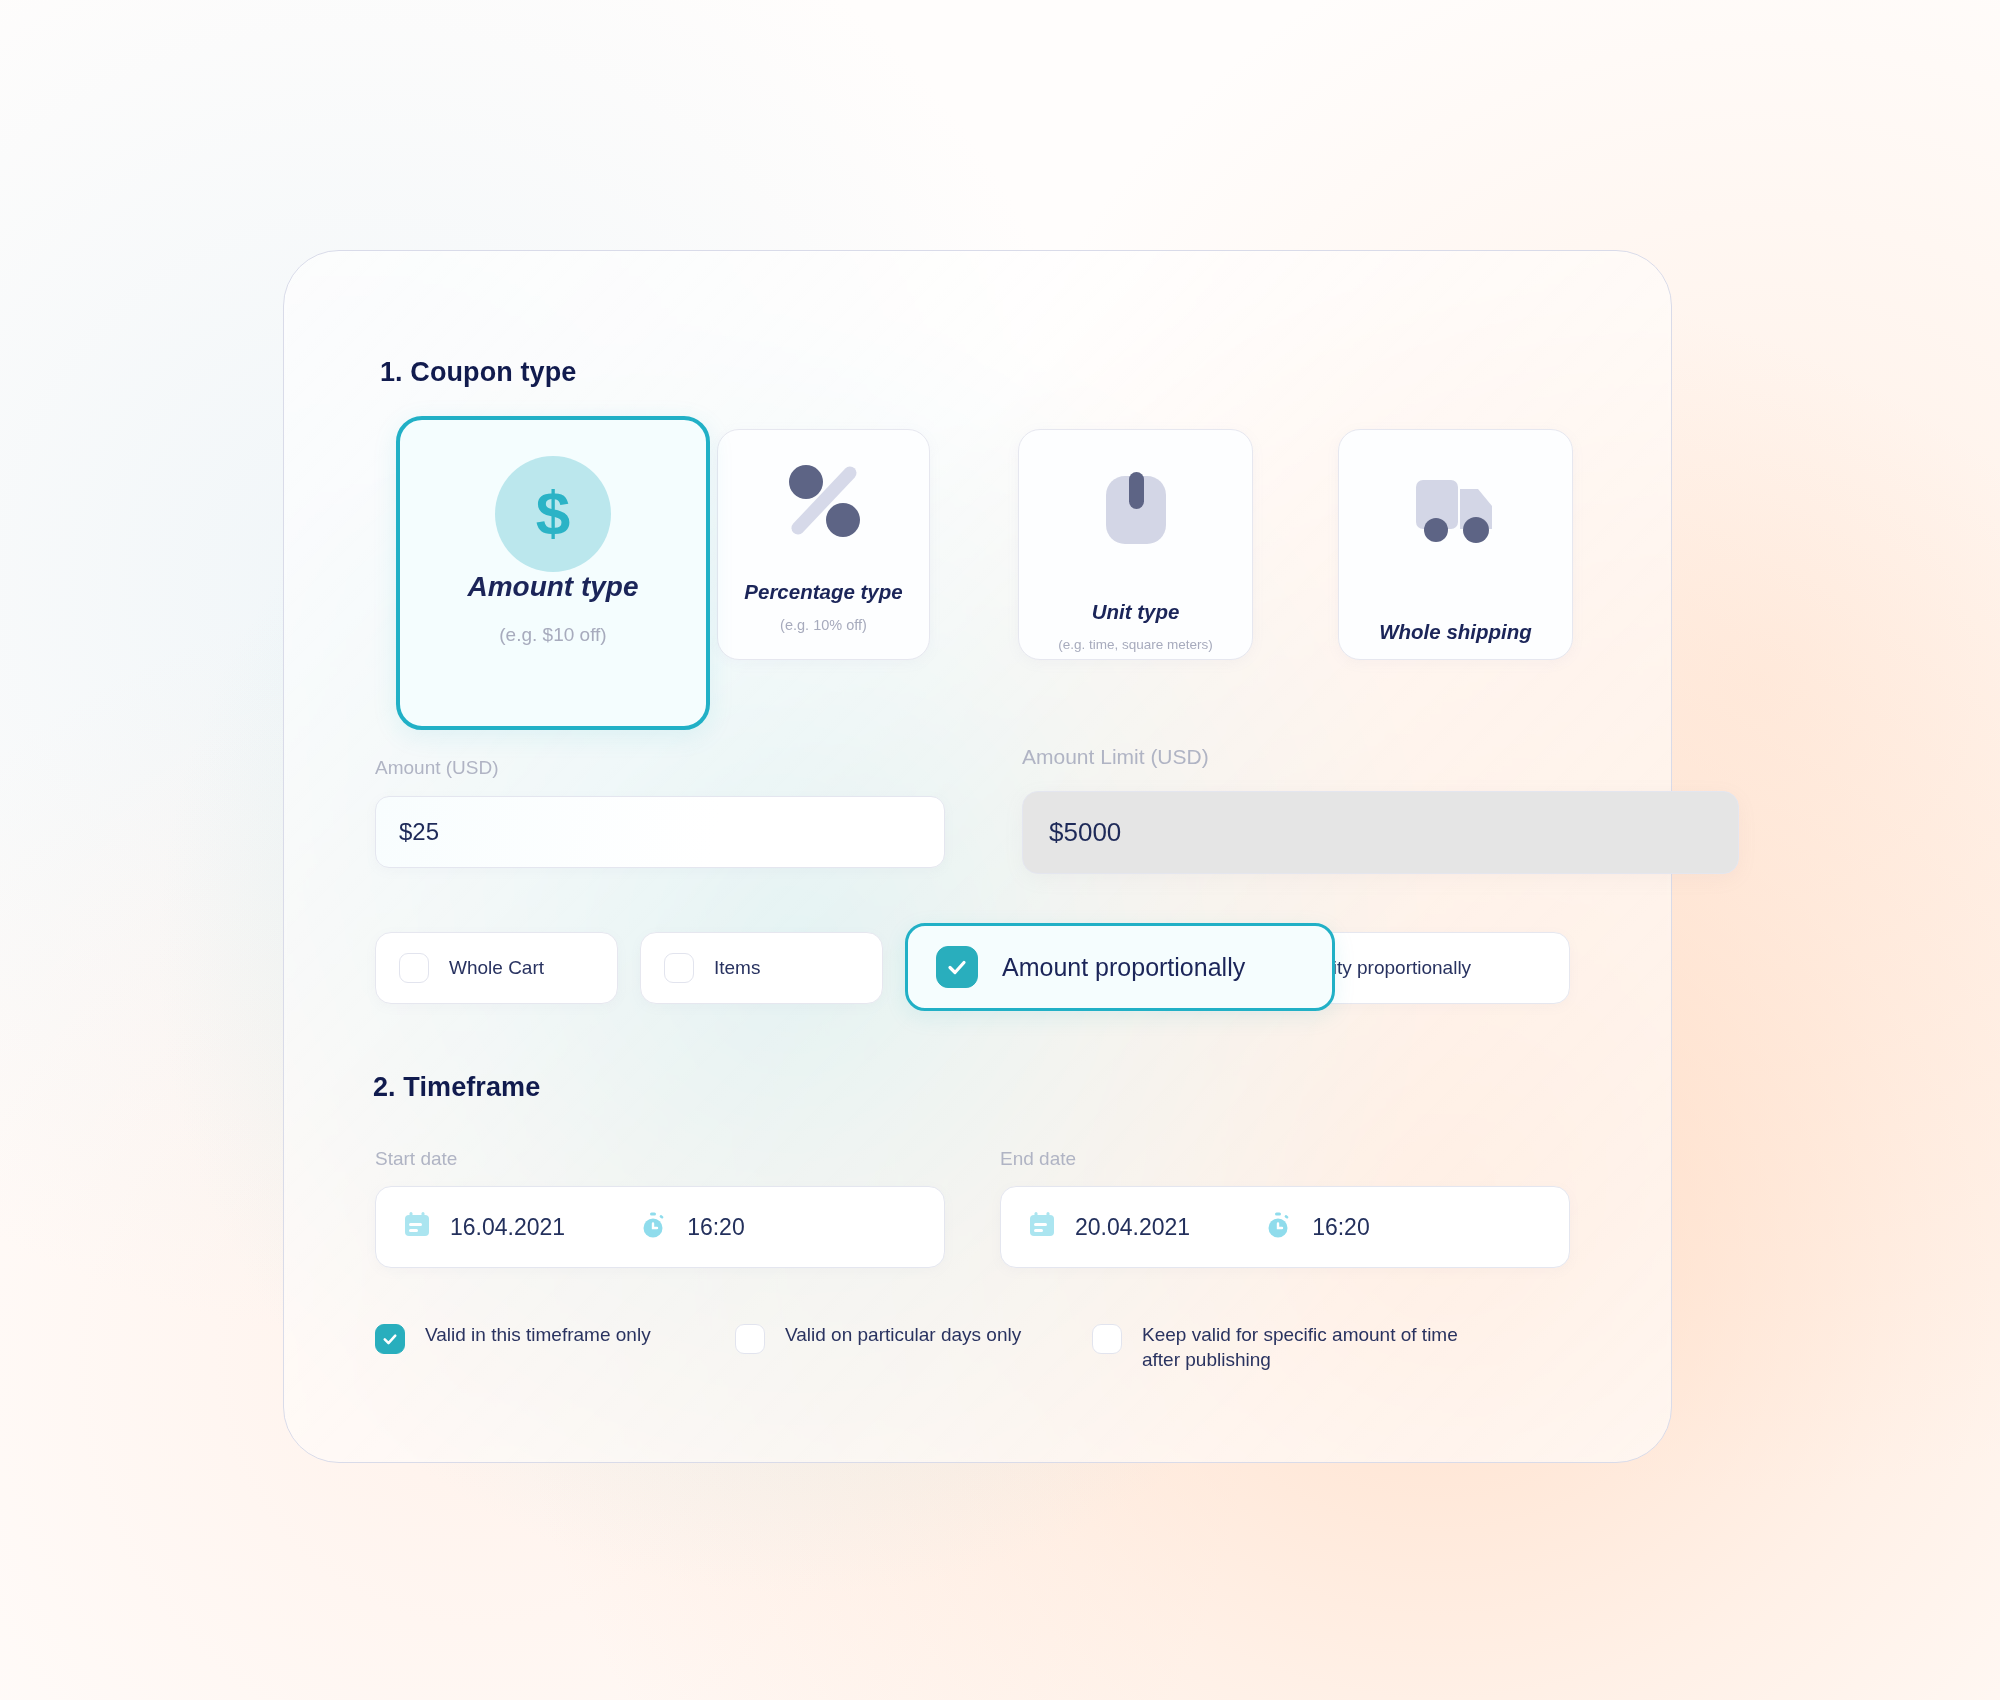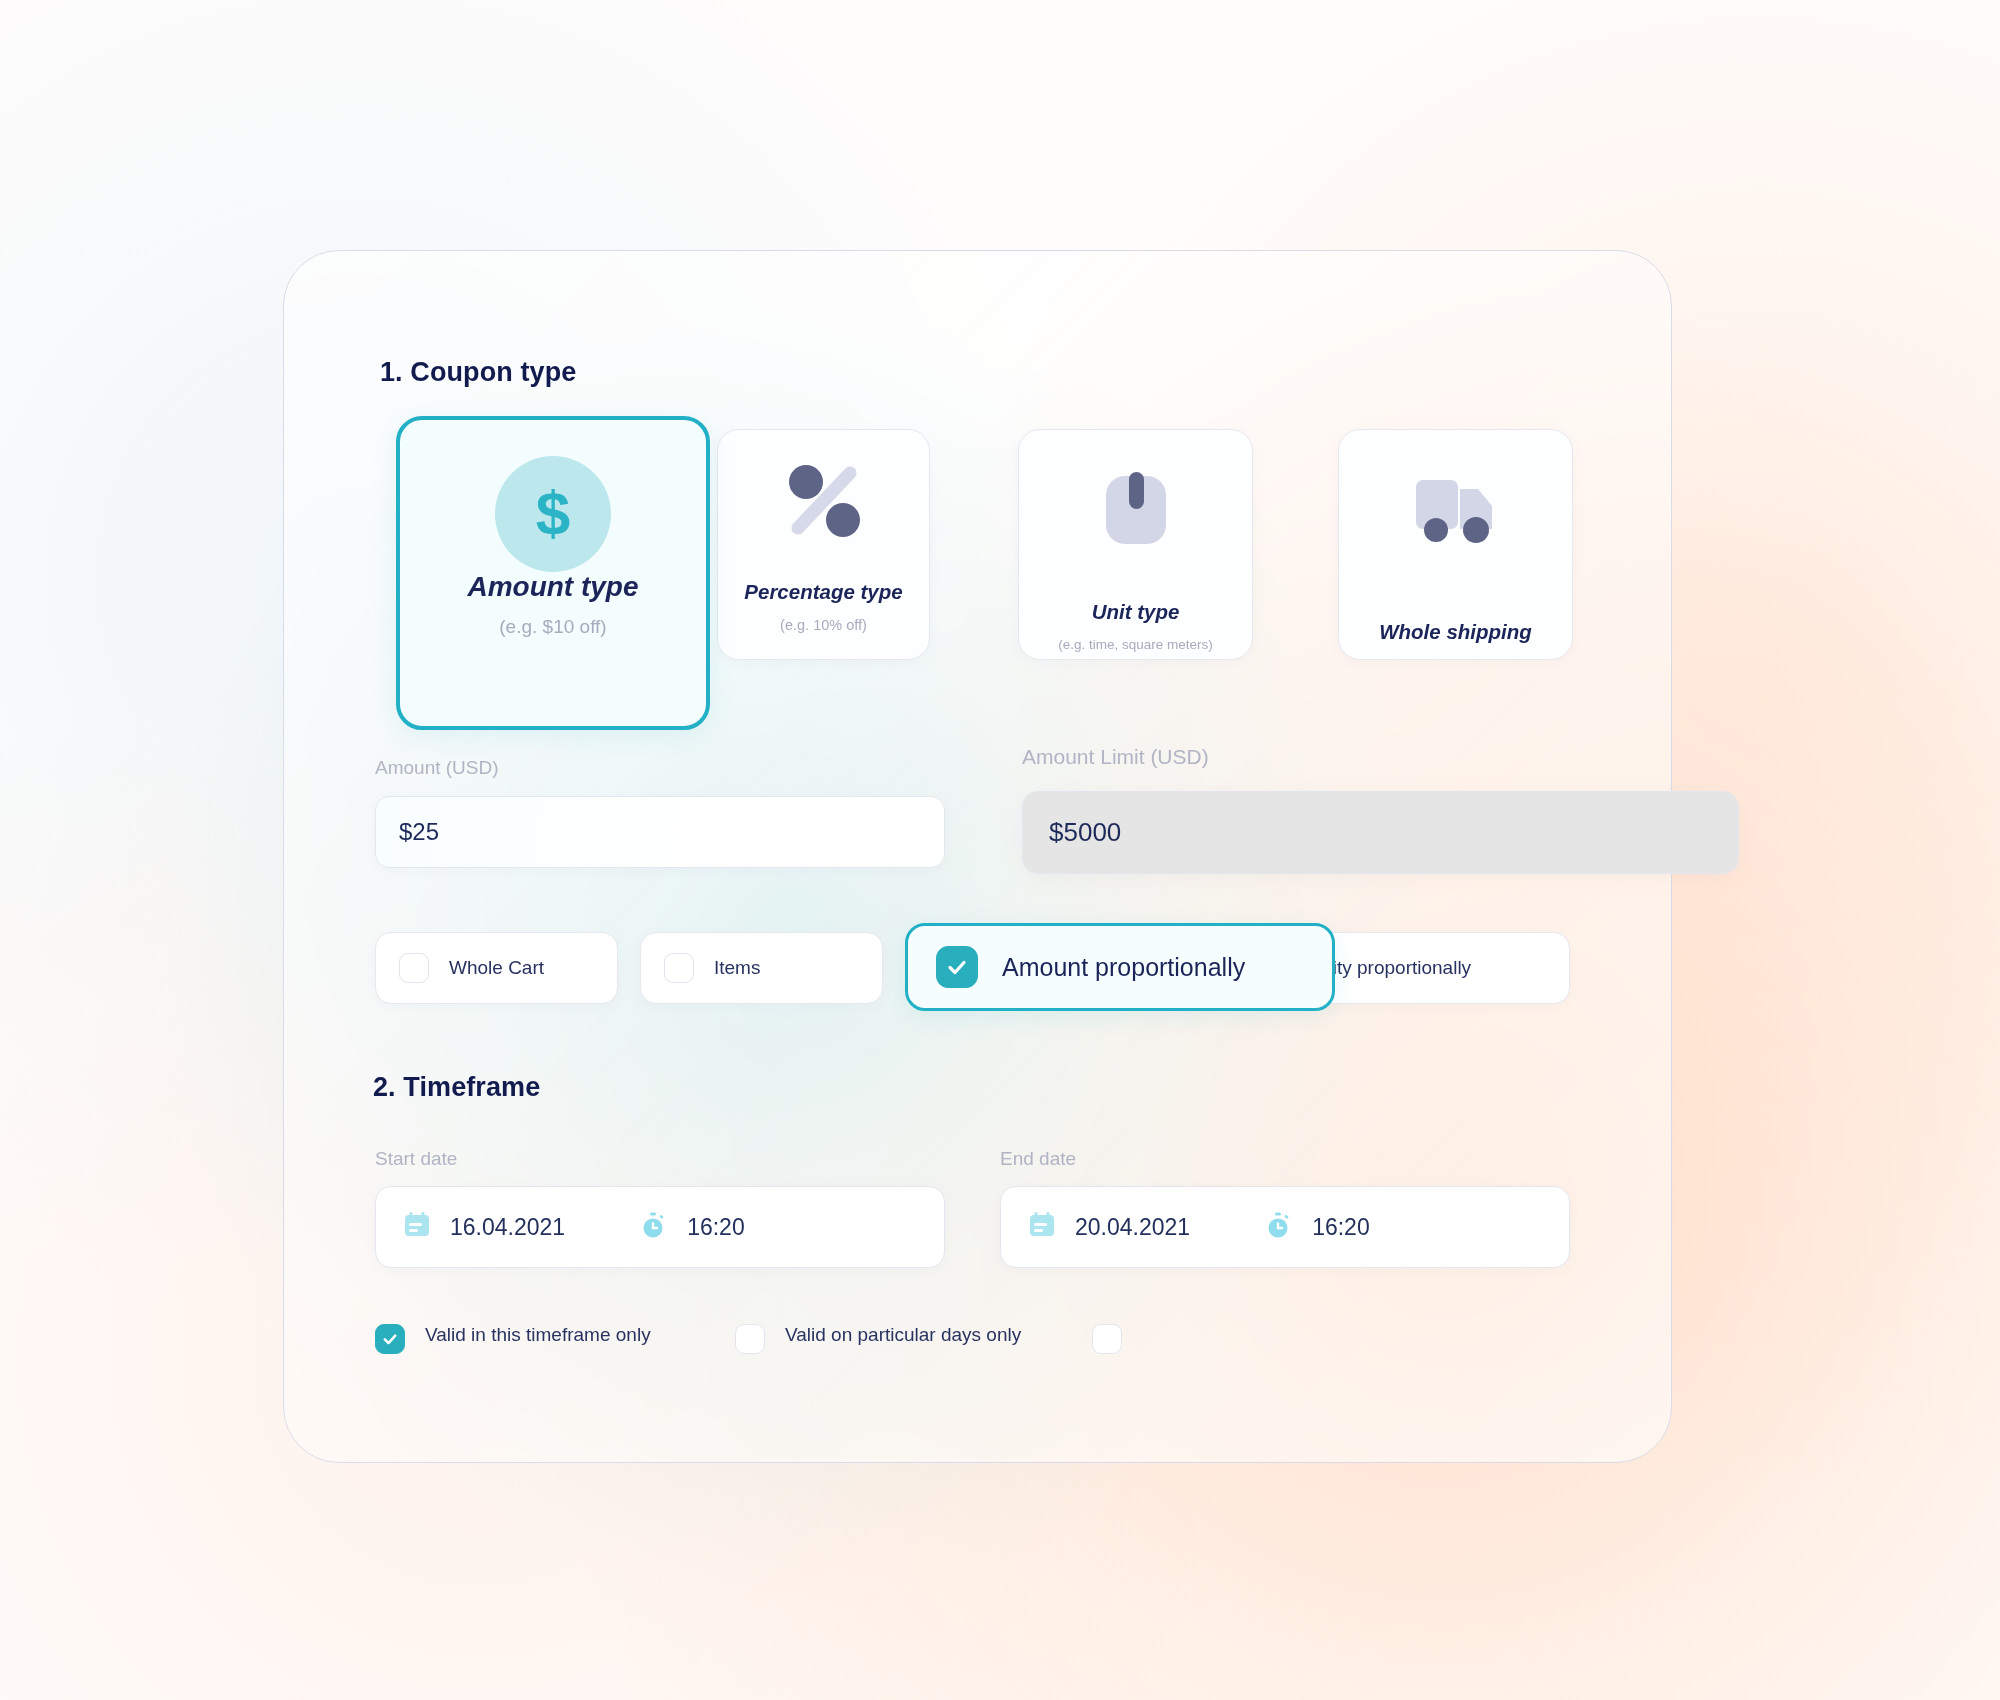--- a/index.html
+++ b/index.html
@@ -90,21 +90,21 @@
   #card-amount {
     left: 396px; top: 416px;
     width: 314px; height: 314px;
     border: 4px solid #21b0c6;
     border-radius: 26px;
     background: #f4fdfe;
     box-shadow: 0 6px 26px rgba(33, 176, 198, 0.10);
     z-index: 6;
   }
   #card-amount .t-name { top: 151px; font-size: 28px; }
-  #card-amount .t-sub  { top: 196px; font-size: 19px; }
+  #card-amount .t-sub  { top: 204px; font-size: 19px; }
 
   .dollar-circle {
     position: absolute;
     left: 50%; top: 36px;
     transform: translateX(-50%);
     width: 116px; height: 116px;
     border-radius: 50%;
     background: #bbe7ed;
     display: flex;
     align-items: center;
@@ -433,13 +433,15 @@
   <span class="crl">Valid in this timeframe only</span>
 </div>
 
 <div class="check-row-item" id="cr-days">
   <span class="cb"></span>
   <span class="crl">Valid on particular days only</span>
 </div>
 
 <div class="check-row-item" id="cr-keepvalid">
   <span class="cb"></span>
+  <span class="crl">Keep valid for specific amount of time
+after publishing</span>
 </div>
 
 </body></html>

